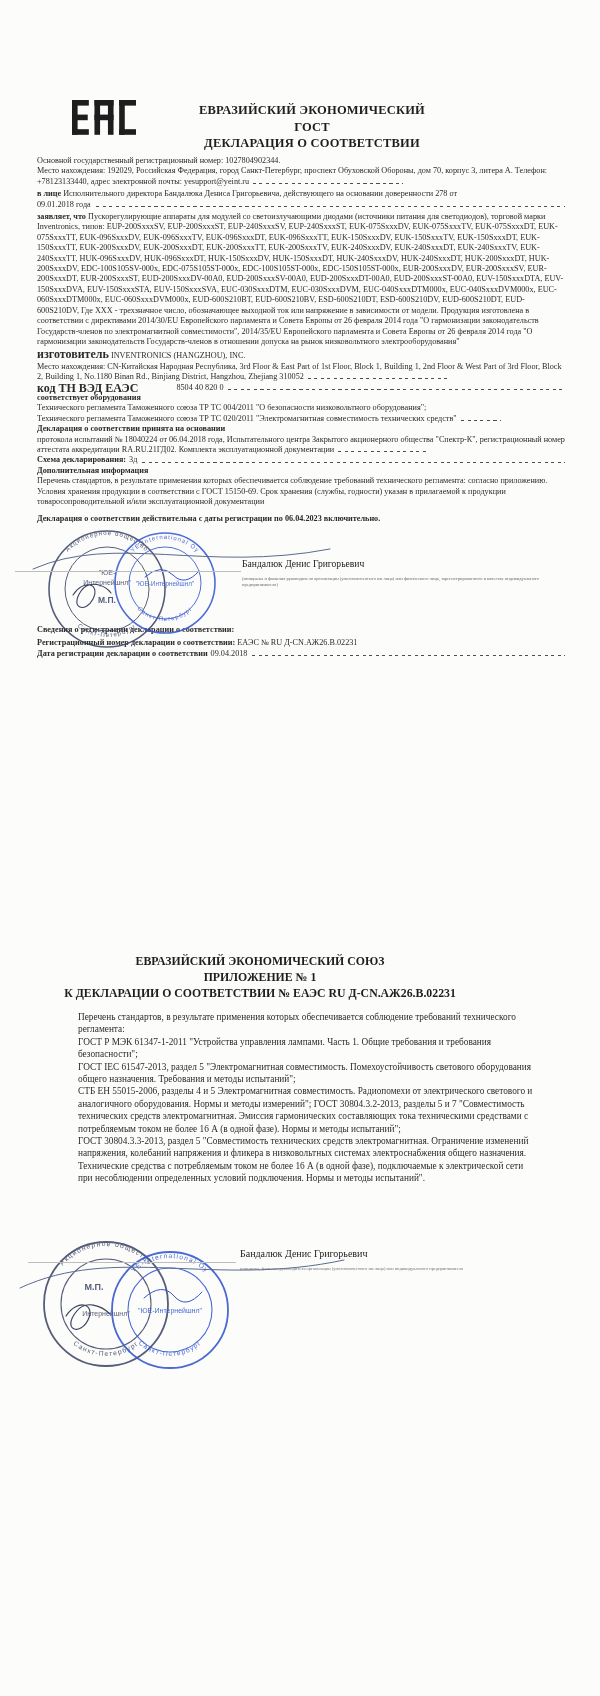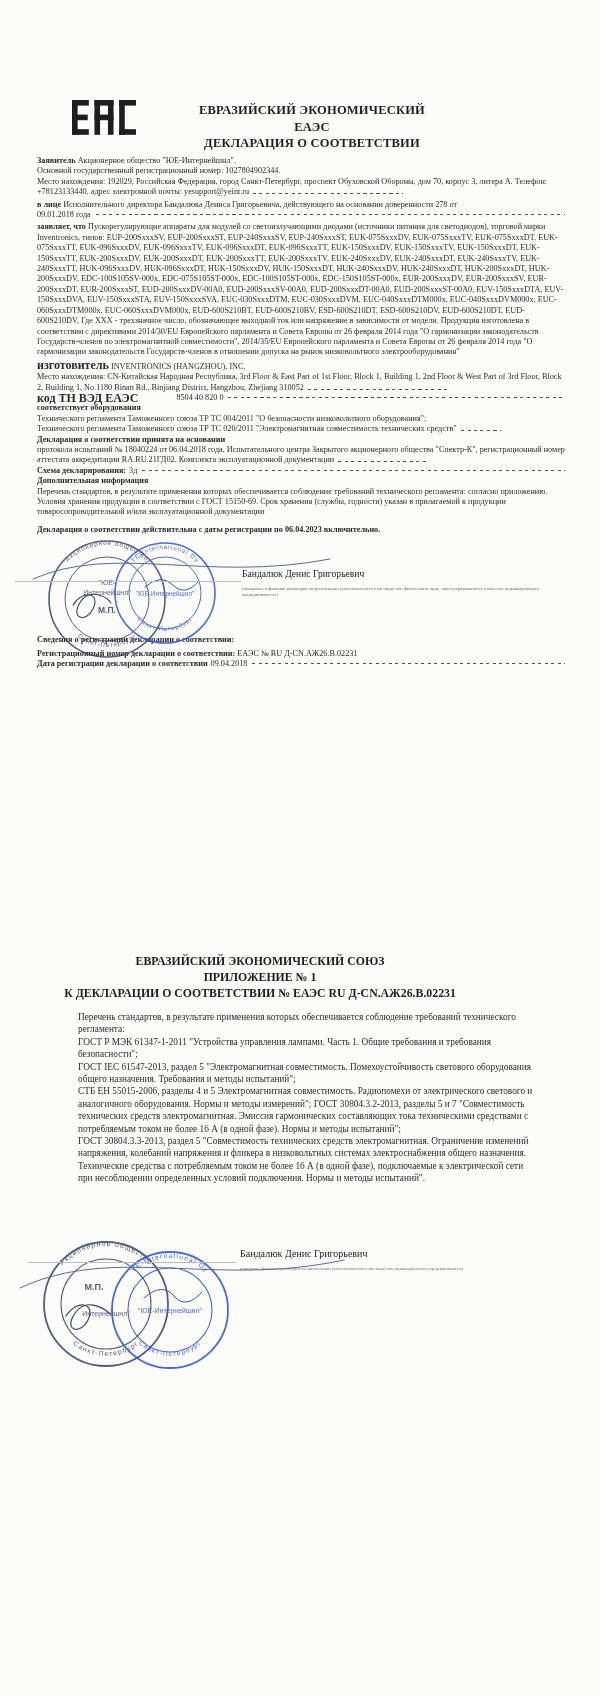--- a/index.html
+++ b/index.html
@@ -7,21 +7,21 @@
           font-family:"Liberation Serif","DejaVu Serif",serif;color:#2b2b2b;}
   
   .eac{position:absolute;left:72px;top:100px;width:64px;height:64px;}
   .p1-title{position:absolute;left:140px;top:102px;width:344px;text-align:center;
             font-weight:bold;font-size:12.5px;line-height:16.5px;color:#1e1e1e;letter-spacing:.2px;}
   .p1-body{position:absolute;left:37px;top:156px;width:528px;font-size:8.2px;line-height:10.4px;text-align:left;}
   p{margin:0;}
   .mb2{margin-bottom:2px;}
   .lead{font-weight:bold;}
   .lbl-sm{font-weight:bold;font-size:12px;}
-  .row{display:flex;align-items:flex-start;}
+  .row{display:flex;align-items:center;}
   .dots{flex:1;margin-left:5px;height:5px;
         background:repeating-linear-gradient(90deg,#4e4e4e 0,#4e4e4e 3px,transparent 3px,transparent 6.5px) 0 100%/100% 1px no-repeat;}
   .dash-tail{display:inline-block;height:5px;margin-left:4px;
         background:repeating-linear-gradient(90deg,#4e4e4e 0,#4e4e4e 3px,transparent 3px,transparent 6.5px) 0 100%/100% 1px no-repeat;}
   .tnved-val{margin-left:38px;}
   .gap-top{margin-top:7px;}
   .sig-zone{position:relative;height:94px;margin-top:6px;}
   .sig-name{position:absolute;left:205px;top:28px;font-size:9.6px;color:#222;}
   .sig-note{position:absolute;left:205px;top:45px;width:310px;font-size:4.6px;line-height:5.8px;color:#6d6d6d;}
   .sig-line{position:absolute;left:-22px;top:40px;width:226px;border-top:1px solid #bdbdbd;}
@@ -59,26 +59,25 @@
           <rect x="40" y="26" width="34" height="10"></rect>
         <rect x="84" y="0" width="10" height="62"></rect>
           <rect x="84" y="0" width="30" height="10"></rect>
         <rect x="84" y="52" width="30" height="10"></rect>
       </g>
     </svg>
   </div>
 
   <div class="p1-title">
     <div>ЕВРАЗИЙСКИЙ ЭКОНОМИЧЕСКИЙ</div>
-    <div>ЕАЭС</div>
+    <div>ГОСТ</div>
     <div>ДЕКЛАРАЦИЯ О СООТВЕТСТВИИ</div>
   </div>
 
   <div class="p1-body">
-    <p><b class="lead">Заявитель</b> <span>Акционерное общество "ЮЕ-Интернейшнл".</span></p>
     <p>Основной государственный регистрационный номер: 1027804902344.</p>
     <p class="mb2"><span>Место нахождения: 192029, Российская Федерация, город Санкт-Петербург, проспект Обуховской Обороны, дом 70, корпус 3, литера А. Телефон: +78123133440, адрес электронной почты: yesupport@yeint.ru</span><span class="dash-tail" style="width:150px"></span></p>
     <p><b class="lead">в лице</b> <span>Исполнительного директора Бандалюка Дениса Григорьевича, действующего на основании доверенности 278 от</span></p>
     <p class="row mb2">
         <span>09.01.2018 года</span>
         <span class="dots"></span>
       </p>
     <p class="mb2"><b class="lead">заявляет, что</b> <span>Пускорегулирующие аппараты для модулей со светоизлучающими диодами (источники питания для светодиодов), торговой марки Inventronics, типов: EUP-200SxxxSV, EUP-200SxxxST, EUP-240SxxxSV, EUP-240SxxxST, EUK-075SxxxDV, EUK-075SxxxTV, EUK-075SxxxDT, EUK-075SxxxTT, EUK-096SxxxDV, EUK-096SxxxTV, EUK-096SxxxDT, EUK-096SxxxTT, EUK-150SxxxDV, EUK-150SxxxTV, EUK-150SxxxDT, EUK-150SxxxTT, EUK-200SxxxDV, EUK-200SxxxDT, EUK-200SxxxTT, EUK-200SxxxTV, EUK-240SxxxDV, EUK-240SxxxDT, EUK-240SxxxTV, EUK-240SxxxTT, HUK-096SxxxDV, HUK-096SxxxDT, HUK-150SxxxDV, HUK-150SxxxDT, HUK-240SxxxDV, HUK-240SxxxDT, HUK-200SxxxDT, HUK-200SxxxDV, EDC-100S105SV-000x, EDC-075S105ST-000x, EDC-100S105ST-000x, EDC-150S105ST-000x, EUR-200SxxxDV, EUR-200SxxxSV, EUR-200SxxxDT, EUR-200SxxxST, EUD-200SxxxDV-00A0, EUD-200SxxxSV-00A0, EUD-200SxxxDT-00A0, EUD-200SxxxST-00A0, EUV-150SxxxDTA, EUV-150SxxxDVA, EUV-150SxxxSTA, EUV-150SxxxSVA, EUC-030SxxxDTM, EUC-030SxxxDVM, EUC-040SxxxDTM000x, EUC-040SxxxDVM000x, EUC-060SxxxDTM000x, EUC-060SxxxDVM000x, EUD-600S210BT, EUD-600S210BV, ESD-600S210DT, ESD-600S210DV, EUD-600S210DT, EUD-600S210DV, Где XXX - трехзначное число, обозначающее выходной ток или напряжение в зависимости от модели. Продукция изготовлена в соответствии с директивами 2014/30/EU Европейского парламента и Совета Европы от 26 февраля 2014 года "О гармонизации законодательств Государств-членов по электромагнитной совместимости", 2014/35/EU Европейского парламента и Совета Европы от 26 февраля 2014 года "О гармонизации законодательств Государств-членов в отношении допуска на рынок низковольтного электрооборудования"</span></p>
     <p><b class="lbl-sm">изготовитель</b> <span>INVENTRONICS (HANGZHOU), INC.</span></p>
     <p><span>Место нахождения: CN-Китайская Народная Республика, 3rd Floor &amp; East Part of 1st Floor, Block 1, Building 1, 2nd Floor &amp; West Part of 3rd Floor, Block 2, Building 1, No.1180 Binan Rd., Binjiang District, Hangzhou, Zhejiang 310052</span><span class="dash-tail" style="width:140px"></span></p>

